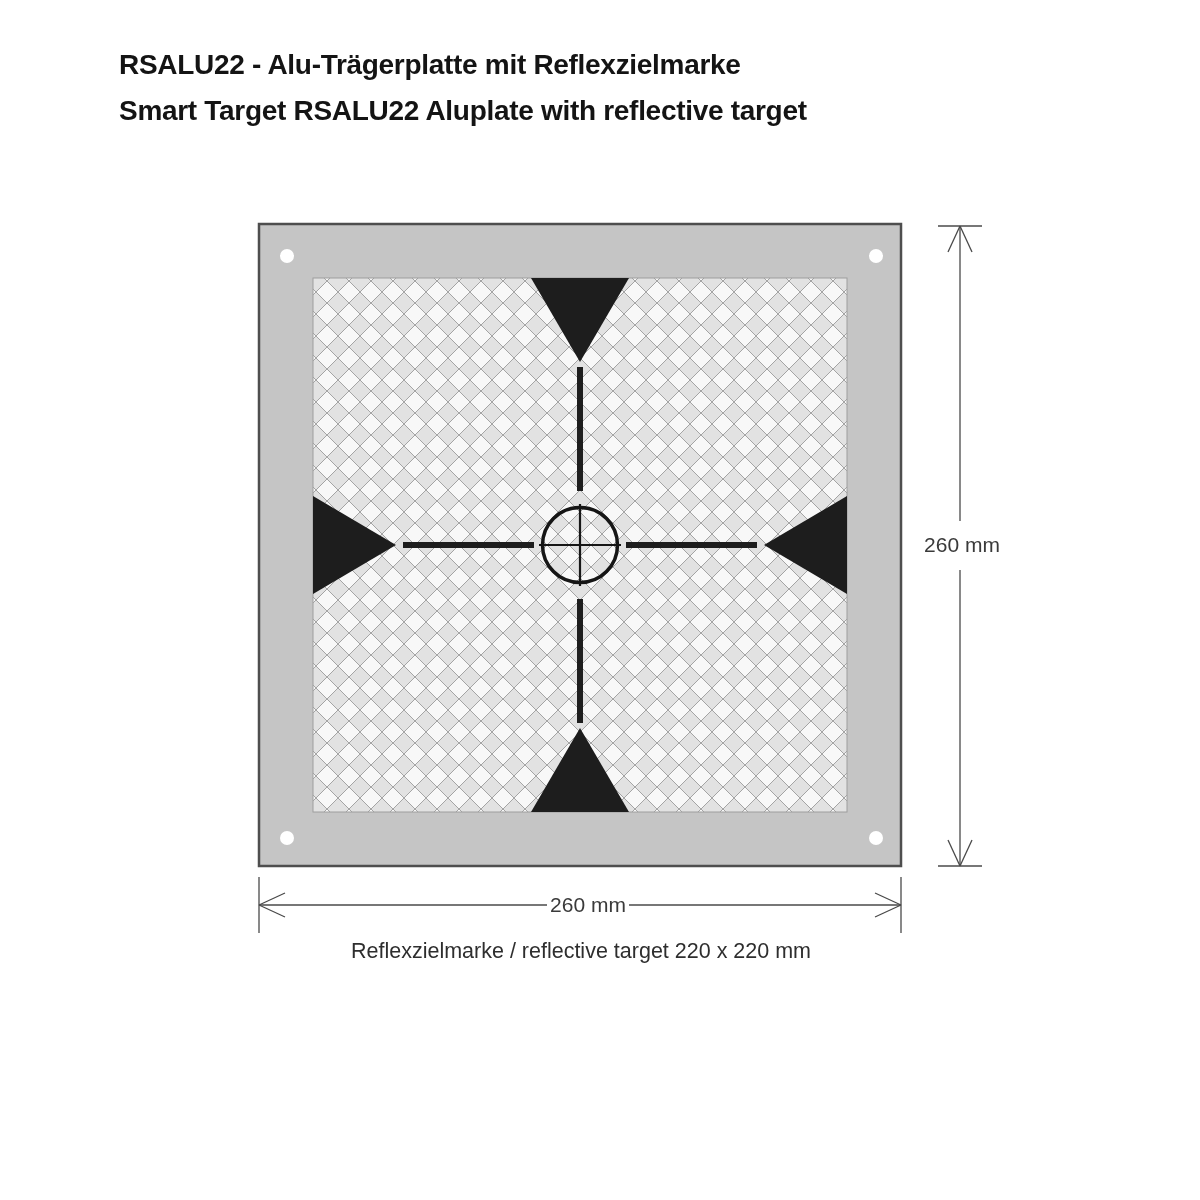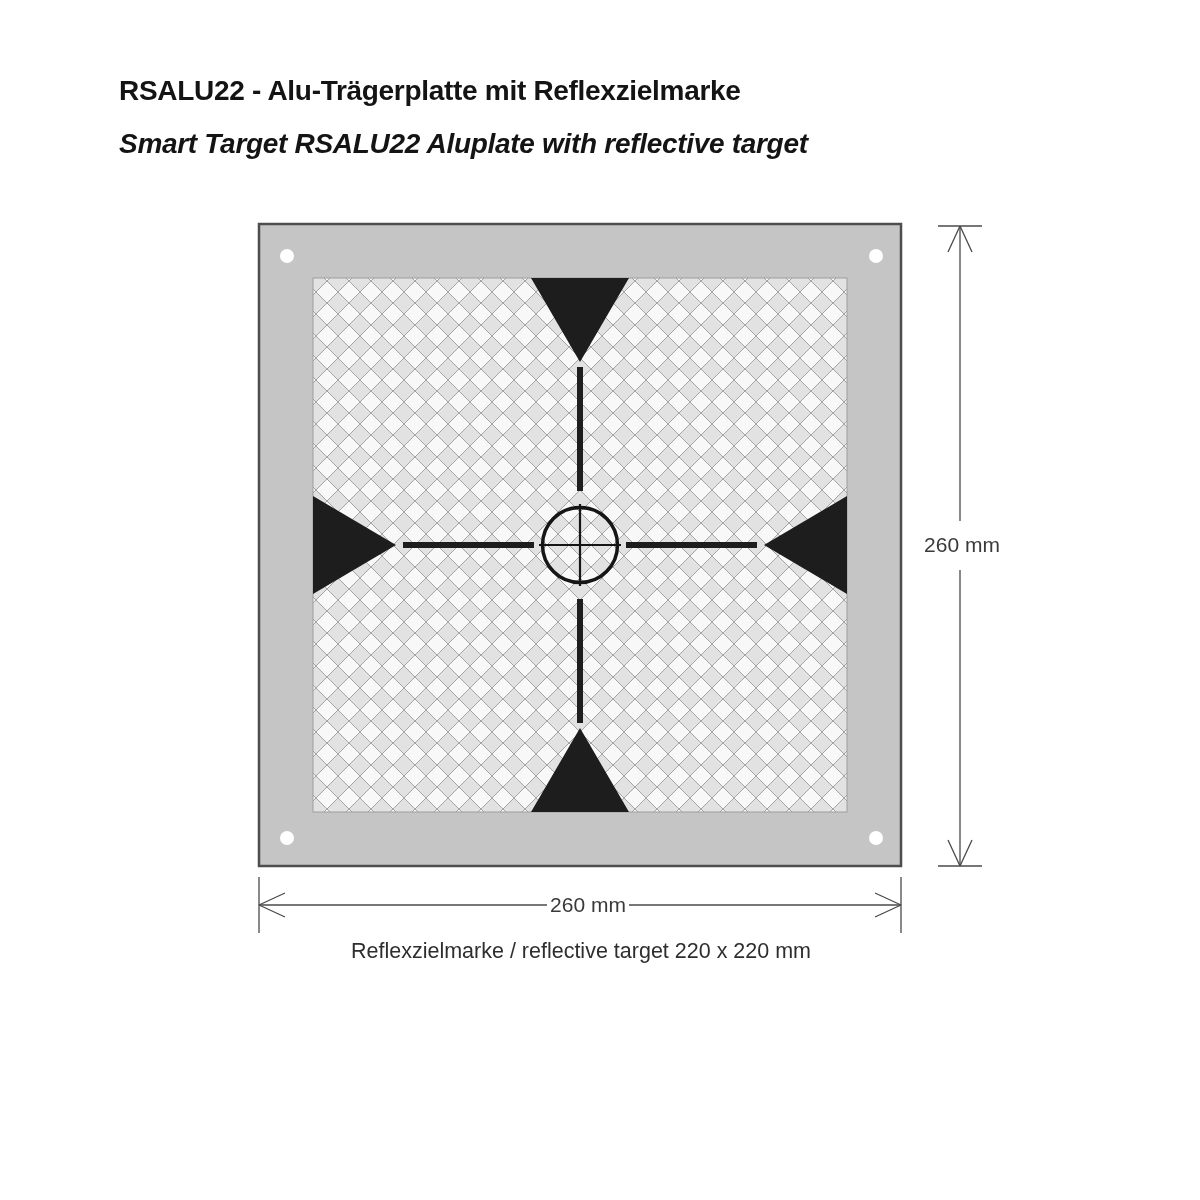--- a/index.html
+++ b/index.html
@@ -21,22 +21,22 @@
     top: 0;
   }
   .title-line {
     margin: 0;
     color: #141414;
     font-weight: bold;
     font-size: 28px;
     letter-spacing: -0.3px;
     white-space: nowrap;
   }
-  .title-de { position: absolute; left: 0; top: 75px; text-align: right; }
-  .title-en { position: absolute; left: 0; top: 128px; font-style: italic; }
+  .title-de { position: absolute; left: 0; top: 49px; text-align: right; }
+  .title-en { position: absolute; left: 0; top: 95px; }
   .diagram-svg {
     position: absolute;
     left: 0;
     top: 0;
     width: 1200px;
     height: 1200px;
   }
   .dim-text {
     font-family: "Liberation Sans", sans-serif;
     font-size: 21px;

